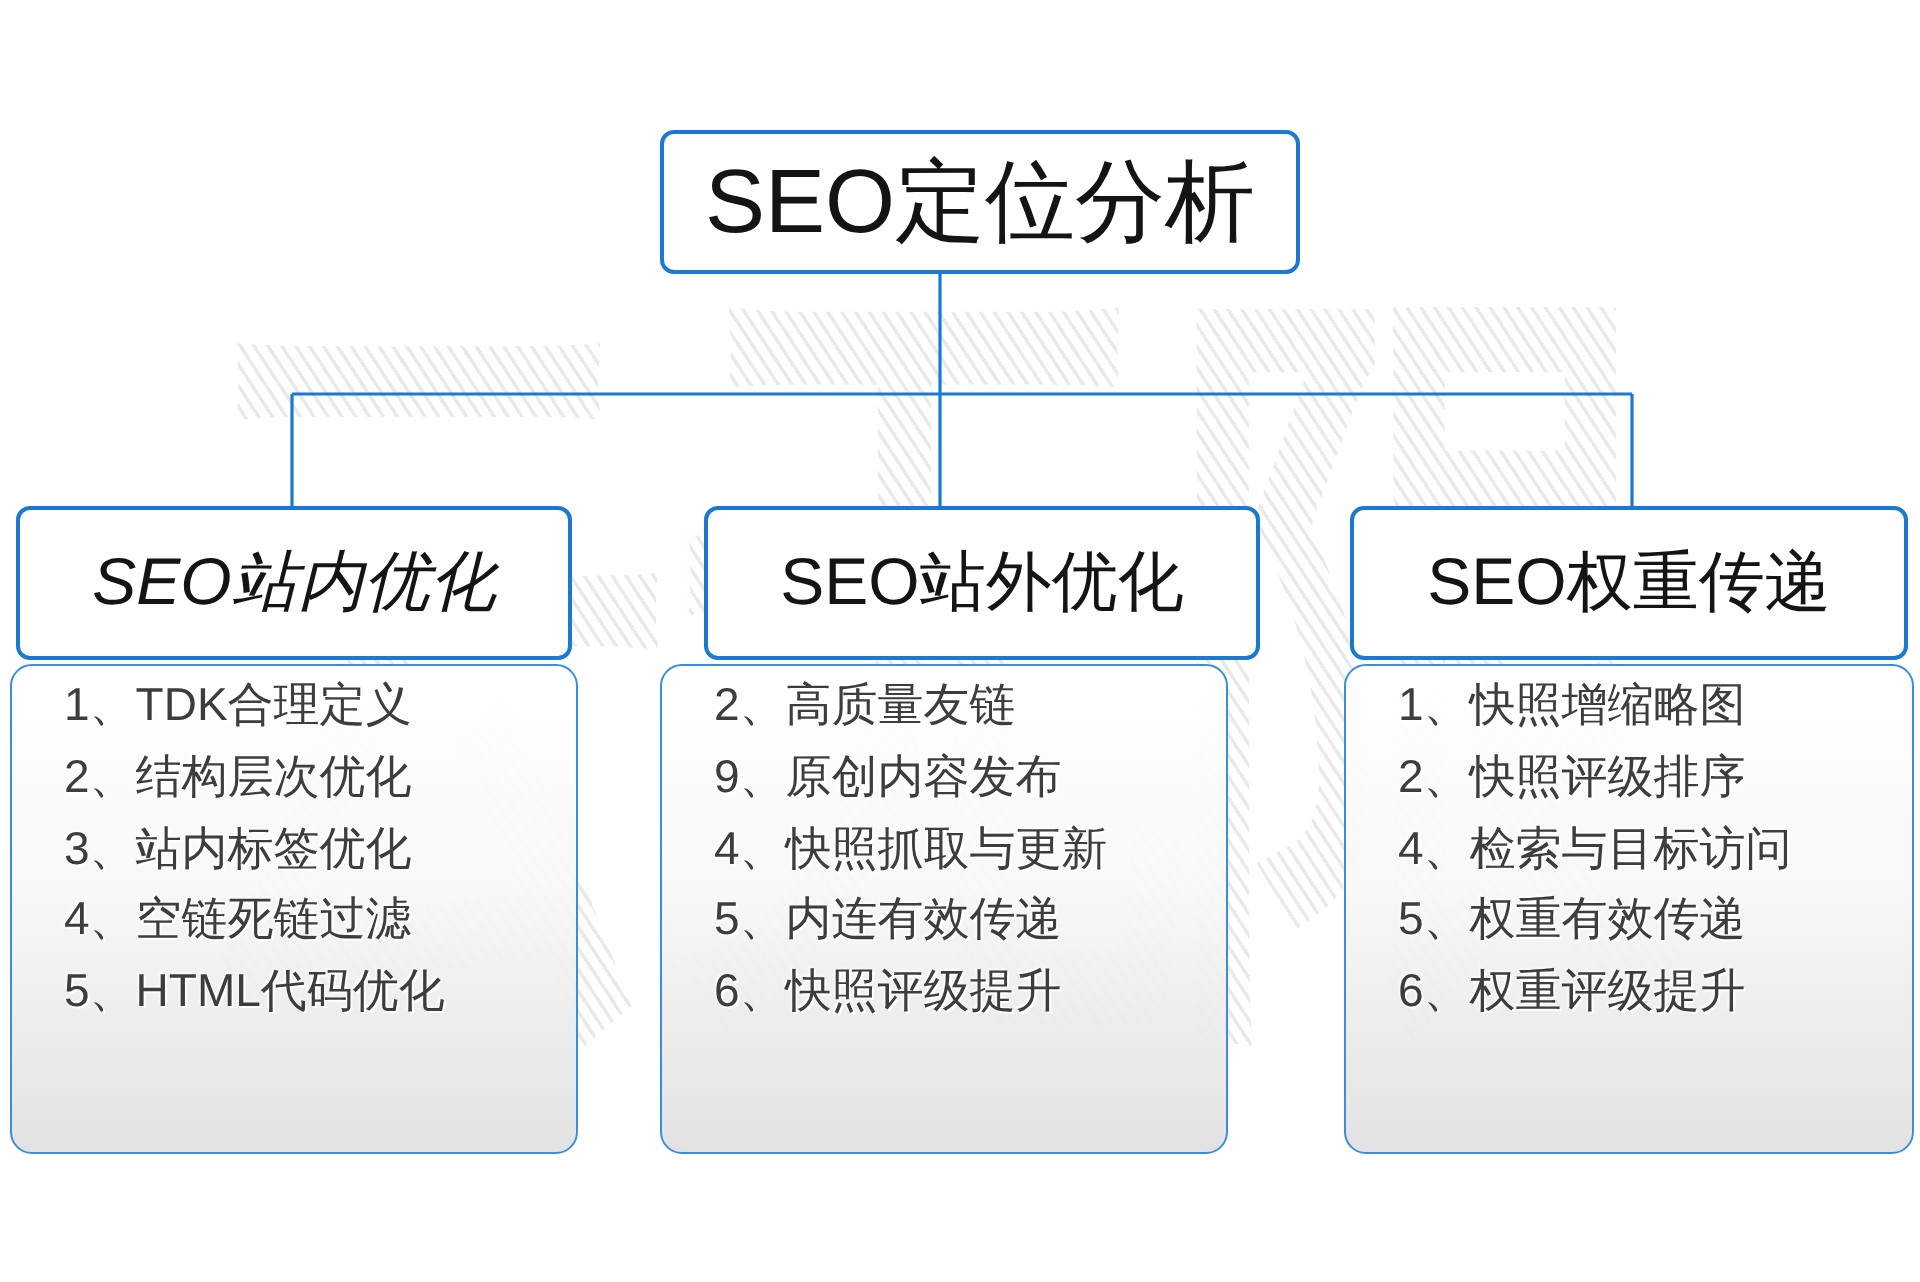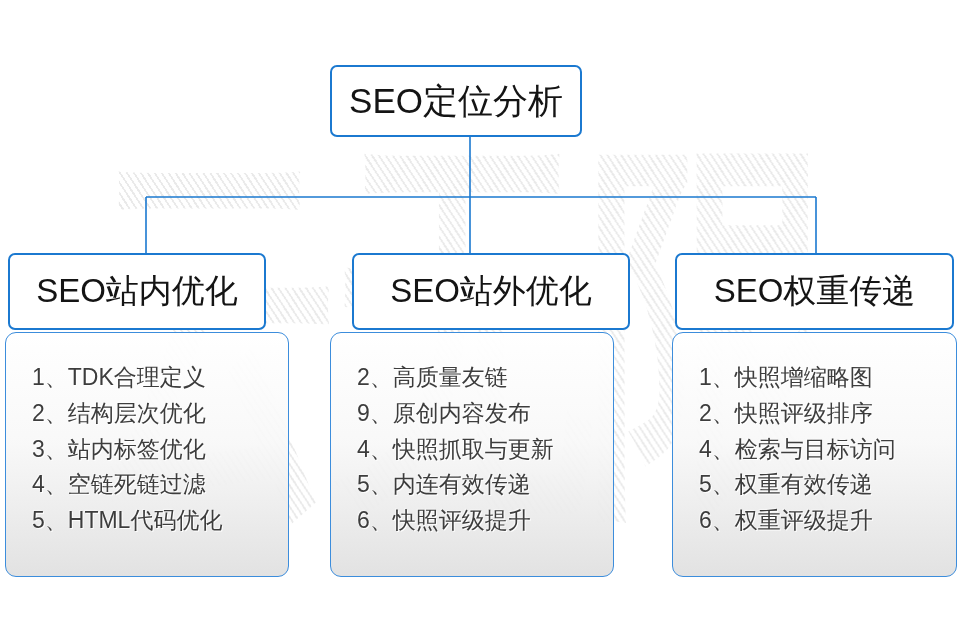--- a/index.html
+++ b/index.html
@@ -57,44 +57,44 @@
     border: 2px solid #1b79d0;
     border-radius: 7px;
     display: flex;
     align-items: center;
     justify-content: center;
     color: #141414;
     z-index: 3;
   }
   .root-node {
     left: 330px; top: 65px;
-    width: 252px; height: 72px;
-    font-size: 35px;
+    width: 320px; height: 72px;
+    font-size: 45px;
     text-align: center;
   }
   .header-node {
     top: 253px; height: 77px;
     font-size: 33px;
   }
-  .h1 { left: 8px;   width: 258px; }
+  .h1 { left: 8px;   width: 278px; font-style: italic; }
   .h2 { left: 352px; width: 278px; }
   .h3 { left: 675px; width: 279px; }
 
   
   .list-panel {
     position: absolute;
     top: 332px; height: 245px;
     box-sizing: border-box;
     border: 1px solid #3c8ddc;
     border-radius: 11px;
     background: linear-gradient(180deg,
       rgba(255,255,255,0.96) 0%,
       rgba(248,248,248,0.92) 45%,
       rgba(224,224,224,0.93) 100%);
-    padding: 27px 10px 0 26px;
+    padding: 2px 10px 0 26px;
     z-index: 2;
   }
   .p1 { left: 5px;   width: 284px; }
   .p2 { left: 330px; width: 284px; }
   .p3 { left: 672px; width: 285px; }
 
   .li {
     height: 35.8px;
     line-height: 35.8px;
     font-size: 23px;

